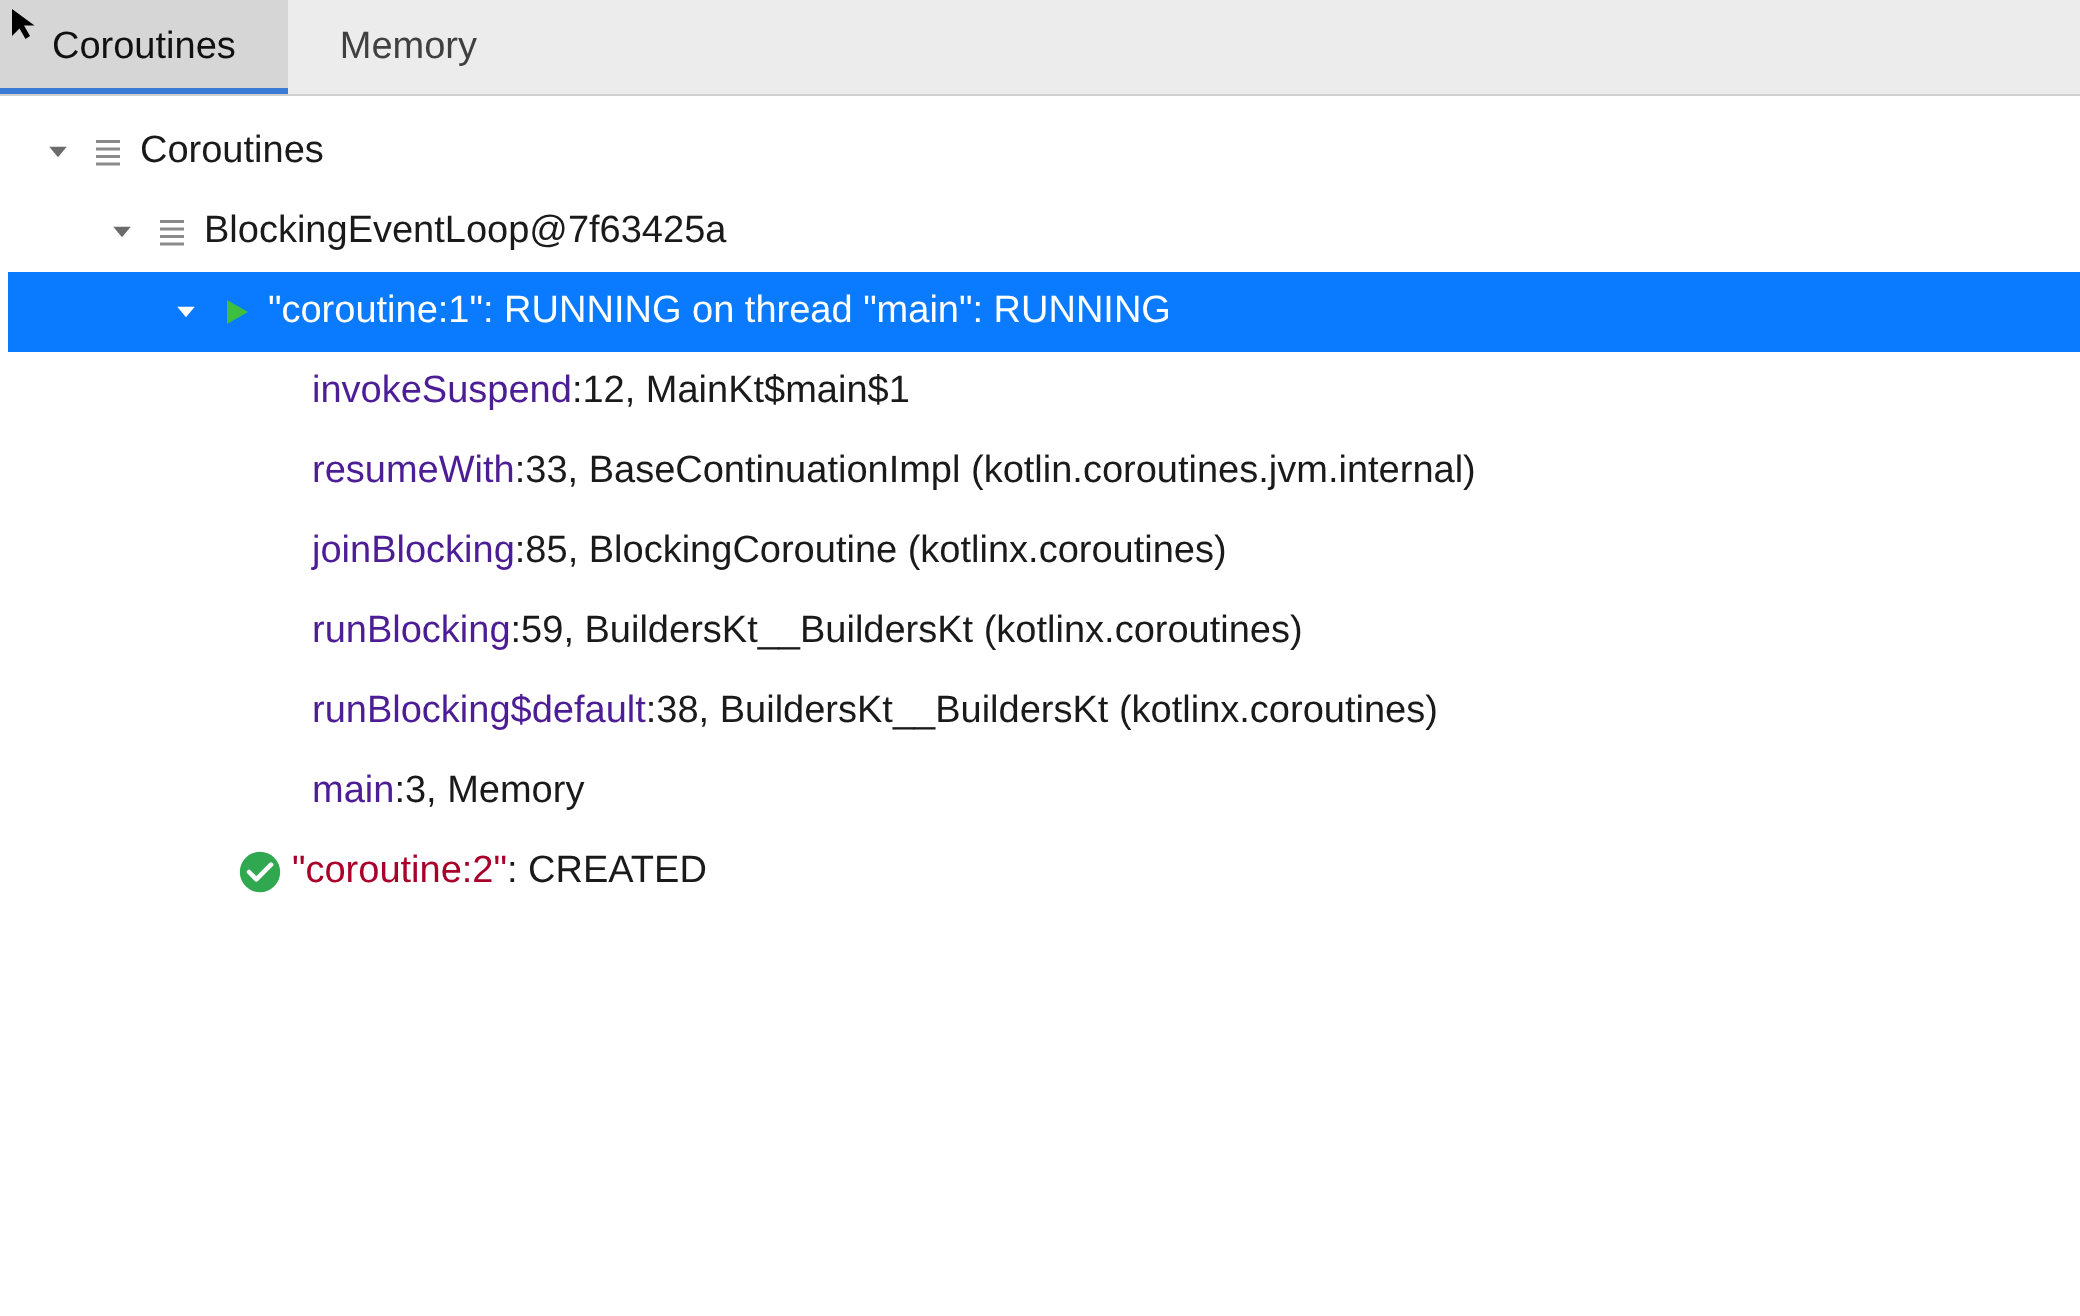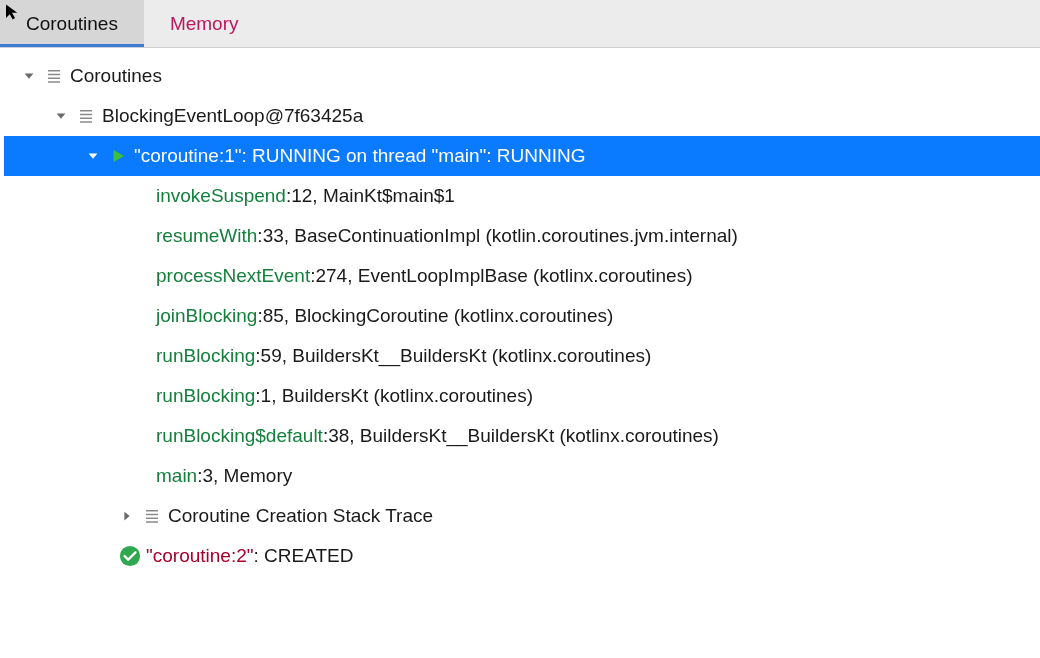--- a/index.html
+++ b/index.html
@@ -1,32 +1,32 @@
 <!DOCTYPE html>
 <html><head>
   <meta charset="utf-8">
   <style>
     * { box-sizing: border-box; }
     body { margin: 0; font-family: -apple-system, 'Helvetica Neue', Arial, sans-serif; font-size: 19px; background: #fff; color: #1a1a1a; width: 1040px; }
     .tabbar { display: flex; height: 48px; background: #ececec; border-bottom: 1px solid #d0d0d0; }
-    .tab { padding: 0 26px; display: flex; align-items: center; color: #be185d; cursor: pointer; }
+    .tab { padding: 0 26px; display: flex; align-items: center; color: #404040; cursor: pointer; }
     .tab.active { background: #d6d6d6; color: #111; border-bottom: 3px solid #3a7bd5; padding-top: 3px; }
     .tree { padding: 8px 0 6px 4px; }
     .row { display: flex; align-items: center; height: 40px; padding-left: 14px; white-space: nowrap; }
     .row.selected { background: #0a7aff; color: #fff; }
     .spacer0 { display:inline-block; width:0; }
     .spacer1 { display:inline-block; width:32px; }
     .spacer2 { display:inline-block; width:64px; }
     .spacer-frame { display:inline-block; width:136px; }
     .arrow { display:inline-flex; width:22px; justify-content:center; }
     .arrow svg { width:14px; height:14px; }
     .icon { display:inline-flex; width:28px; justify-content:center; align-items:center; }
     .thread-icon { width:18px; height:18px; }
     .label { margin-left: 2px; }
-    .method { color: #15803d; }
+    .method { color: #4c1d95; }
     .quoted { color: #a8002a; }
     .row.selected .label, .row.selected .method, .row.selected .quoted { color: #fff; }
     .check { width:22px; height:22px; }
     .cursor { position:absolute; left:3px; top:3px; width:18px; height:18px; pointer-events:none; }
   </style>
 </head>
 <body>
 
 <svg class="cursor" viewBox="0 0 24 24">
     <path d="M4 2 L4 20 L9 15 L13 22 L16 20 L12 13 L19 13 Z" fill="#000"></path>
@@ -98,63 +98,36 @@
       <div class="row">
         <span class="spacer-frame"></span>
         <span class="label"><span class="method">invokeSuspend</span><span class="rest">:12, MainKt$main$1</span></span>
       </div>
       <div class="row">
         <span class="spacer-frame"></span>
         <span class="label"><span class="method">resumeWith</span><span class="rest">:33, BaseContinuationImpl (kotlin.coroutines.jvm.internal)</span></span>
       </div>
       <div class="row">
         <span class="spacer-frame"></span>
-        <span class="label"><span class="method">processNextEvent</span><span class="rest">:274, EventLoopImplBase (kotlinx.coroutines)</span></span>
-      </div>
-      <div class="row">
-        <span class="spacer-frame"></span>
         <span class="label"><span class="method">joinBlocking</span><span class="rest">:85, BlockingCoroutine (kotlinx.coroutines)</span></span>
       </div>
       <div class="row">
         <span class="spacer-frame"></span>
         <span class="label"><span class="method">runBlocking</span><span class="rest">:59, BuildersKt__BuildersKt (kotlinx.coroutines)</span></span>
-      </div>
-      <div class="row">
-        <span class="spacer-frame"></span>
-        <span class="label"><span class="method">runBlocking</span><span class="rest">:1, BuildersKt (kotlinx.coroutines)</span></span>
       </div>
       <div class="row">
         <span class="spacer-frame"></span>
         <span class="label"><span class="method">runBlocking$default</span><span class="rest">:38, BuildersKt__BuildersKt (kotlinx.coroutines)</span></span>
       </div>
       <div class="row">
         <span class="spacer-frame"></span>
         <span class="label"><span class="method">main</span><span class="rest">:3, Memory</span></span>
       </div>
     </div>
 
-  <div class="row">
-    <span style="display:inline-block;width:98px"></span>
-    <span class="arrow">
-        <svg viewBox="0 0 16 16">
-          <path d="M5 3 L11 8 L5 13 Z" fill="#6b6b6b"></path>
-        </svg>
-      </span>
-    <span class="icon">
-        <svg class="thread-icon" viewBox="0 0 24 24">
-          <g stroke="#8a8a8a" stroke-width="2" fill="none">
-            <line x1="4" y1="5" x2="20" y2="5"></line>
-            <line x1="4" y1="10" x2="20" y2="10"></line>
-            <line x1="4" y1="15" x2="20" y2="15"></line>
-            <line x1="4" y1="20" x2="20" y2="20"></line>
-          </g>
-        </svg>
-      </span>
-    <span class="label">Coroutine Creation Stack Trace</span>
-  </div>
 
   <div class="row">
     <span style="display:inline-block;width:98px"></span>
     <span class="icon">
         <svg class="check" viewBox="0 0 24 24">
           <circle cx="12" cy="12" r="11" fill="#2fa84f"></circle>
           <path d="M6 12 L10 16 L18 8" stroke="#fff" stroke-width="2.5" fill="none" stroke-linecap="round" stroke-linejoin="round"></path>
         </svg>
       </span>
     <span class="label"><span class="quoted">"coroutine:2"</span><span>: CREATED</span></span>

